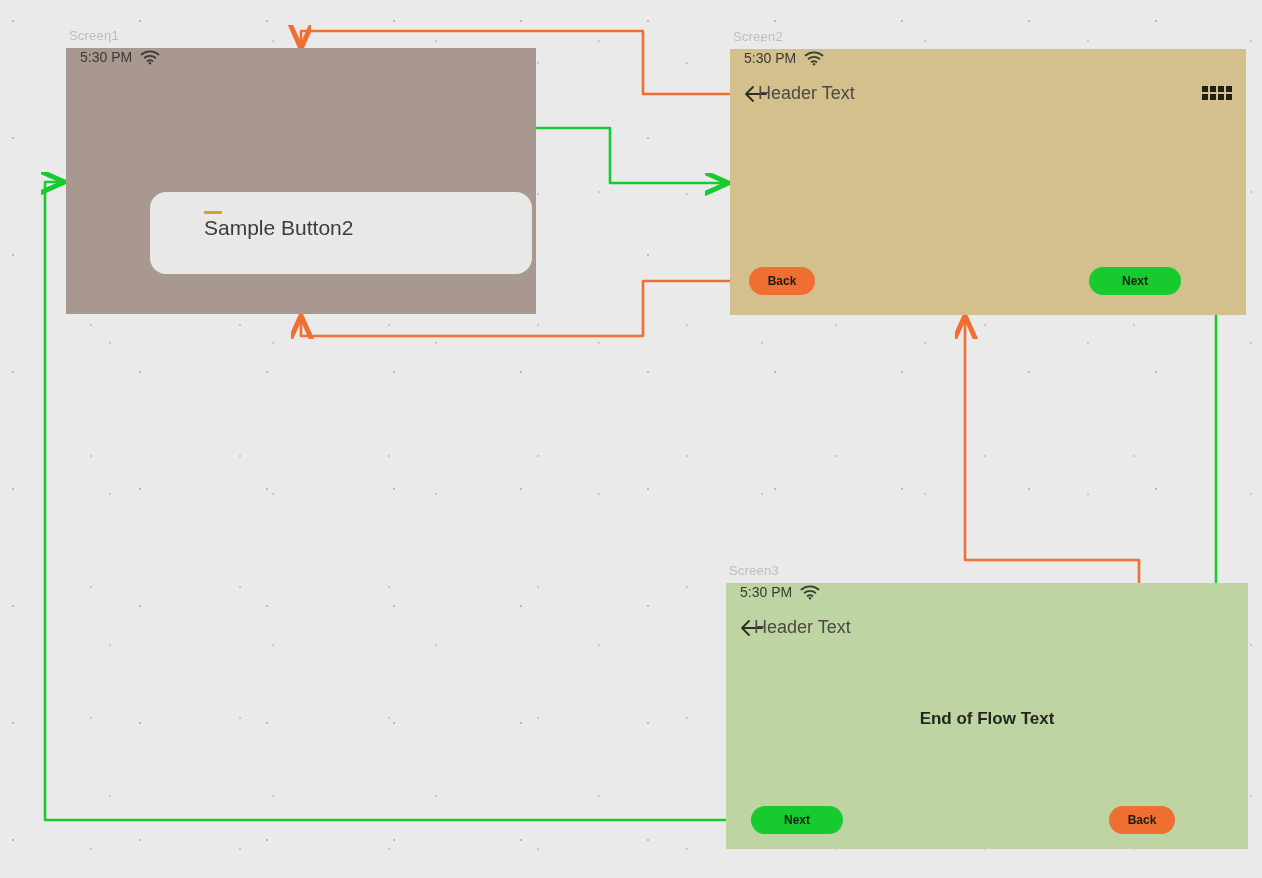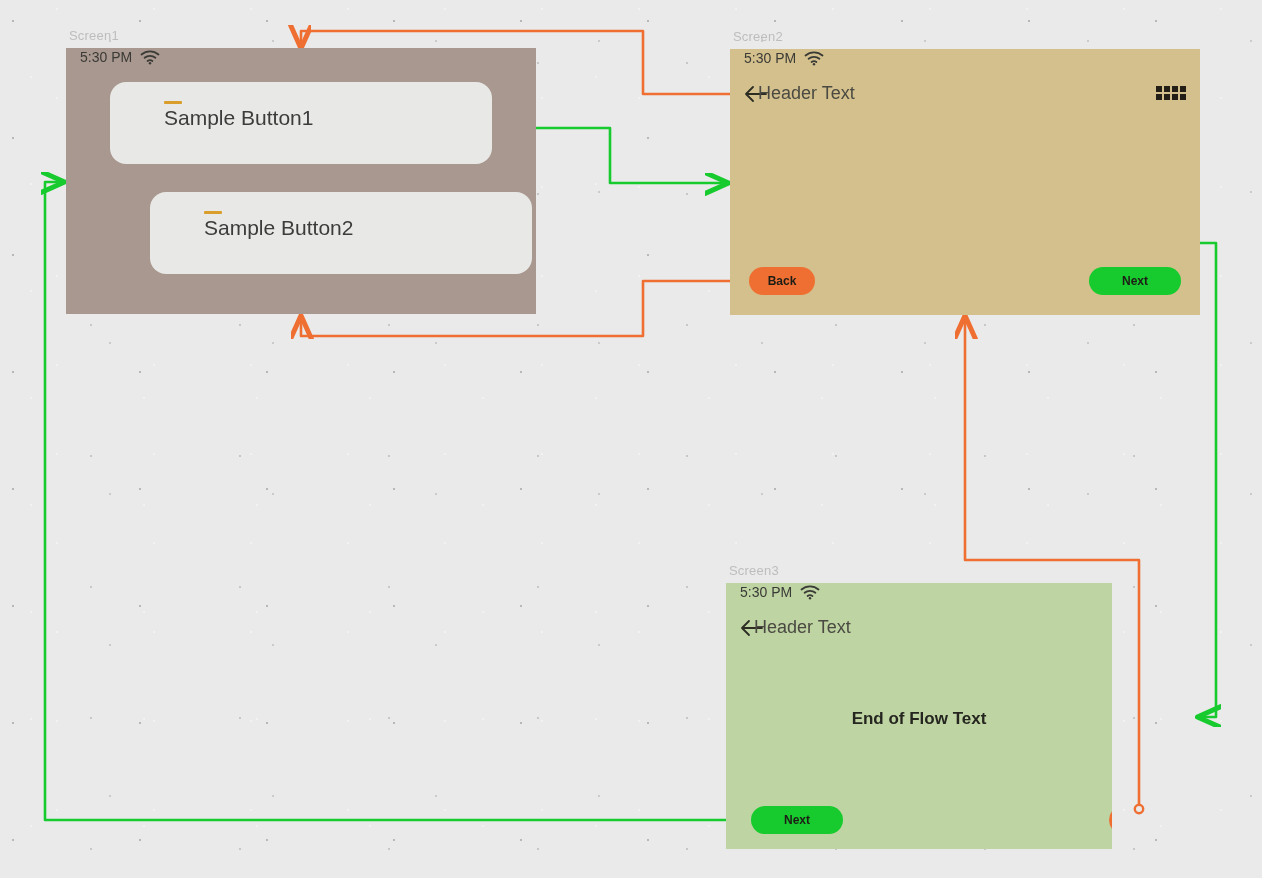--- a/index.html
+++ b/index.html
@@ -147,33 +147,29 @@
       <div class="statusbar">
         <span>5:30 PM</span>
         <svg class="wifi-icon" width="20" height="15" viewBox="0 0 20 15">
           <path d="M1.5,4.5 A13,13 0 0 1 18.5,4.5" fill="none" stroke="#3a3a36" stroke-width="1.8" stroke-linecap="round"></path>
           <path d="M4.6,7.8 A8.5,8.5 0 0 1 15.4,7.8" fill="none" stroke="#3a3a36" stroke-width="1.8" stroke-linecap="round"></path>
           <path d="M7.6,11.0 A4.2,4.2 0 0 1 12.4,11.0" fill="none" stroke="#3a3a36" stroke-width="1.8" stroke-linecap="round"></path>
           <circle cx="10" cy="13.3" r="1.2" fill="#3a3a36"></circle>
         </svg>
       </div>
 
-      <div class="sample-button" style="left:44px; top:34px; width:382px; height:82px;">
-        <span class="dash"></span>
-        <span class="label">Sample Button1</span>
-      </div>
 
       <div class="sample-button" style="left:44px; top:144px; width:382px; height:82px;margin-left:40px;">
         <span class="dash"></span>
         <span class="label">Sample Button2</span>
       </div>
     </div>
   </div>
 
-  <div class="screen-group" style="left:730px; top:49px; width:470px; height:266px;">
+  <div class="screen-group" style="left:730px; top:49px; width:470px; height:266px;padding-left:46px;">
     <div class="screen-label">Screen2</div>
     <div class="screen-frame" style="background:#d4c08d;">
       <div class="statusbar">
         <span>5:30 PM</span>
         <svg class="wifi-icon" width="20" height="15" viewBox="0 0 20 15">
           <path d="M1.5,4.5 A13,13 0 0 1 18.5,4.5" fill="none" stroke="#3a3a36" stroke-width="1.8" stroke-linecap="round"></path>
           <path d="M4.6,7.8 A8.5,8.5 0 0 1 15.4,7.8" fill="none" stroke="#3a3a36" stroke-width="1.8" stroke-linecap="round"></path>
           <path d="M7.6,11.0 A4.2,4.2 0 0 1 12.4,11.0" fill="none" stroke="#3a3a36" stroke-width="1.8" stroke-linecap="round"></path>
           <circle cx="10" cy="13.3" r="1.2" fill="#3a3a36"></circle>
         </svg>
@@ -200,21 +196,21 @@
       <div class="pill orange" style="left:19px; top:218px; width:66px;">
         <span>Back</span>
       </div>
 
       <div class="pill green" style="left:359px; top:218px; width:92px;">
         <span>Next</span>
       </div>
     </div>
   </div>
 
-  <div class="screen-group" style="left:726px; top:583px; width:386px; height:266px;">
+  <div class="screen-group" style="left:726px; top:583px; width:522px; height:266px;">
     <div class="screen-label">Screen3</div>
     <div class="screen-frame" style="background:#bed4a2;">
       <div class="statusbar">
         <span>5:30 PM</span>
         <svg class="wifi-icon" width="20" height="15" viewBox="0 0 20 15">
           <path d="M1.5,4.5 A13,13 0 0 1 18.5,4.5" fill="none" stroke="#3a3a36" stroke-width="1.8" stroke-linecap="round"></path>
           <path d="M4.6,7.8 A8.5,8.5 0 0 1 15.4,7.8" fill="none" stroke="#3a3a36" stroke-width="1.8" stroke-linecap="round"></path>
           <path d="M7.6,11.0 A4.2,4.2 0 0 1 12.4,11.0" fill="none" stroke="#3a3a36" stroke-width="1.8" stroke-linecap="round"></path>
           <circle cx="10" cy="13.3" r="1.2" fill="#3a3a36"></circle>
         </svg>

